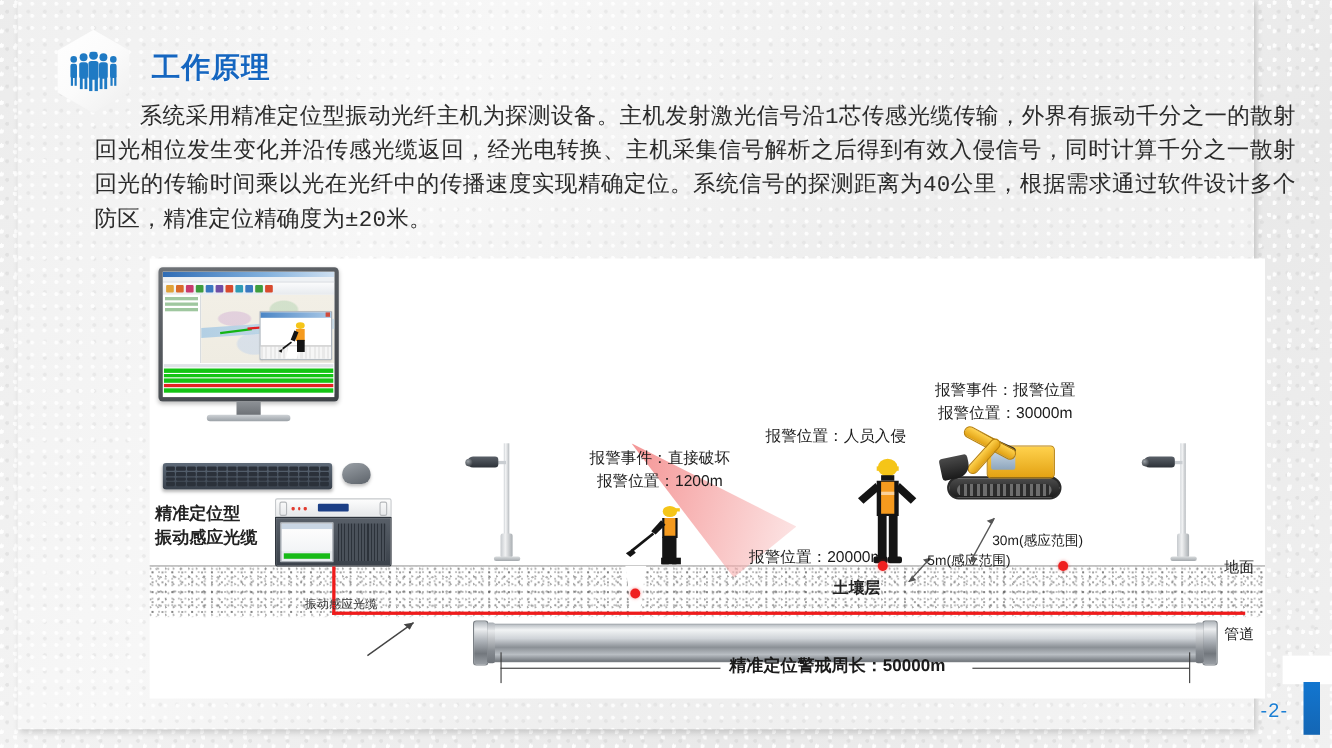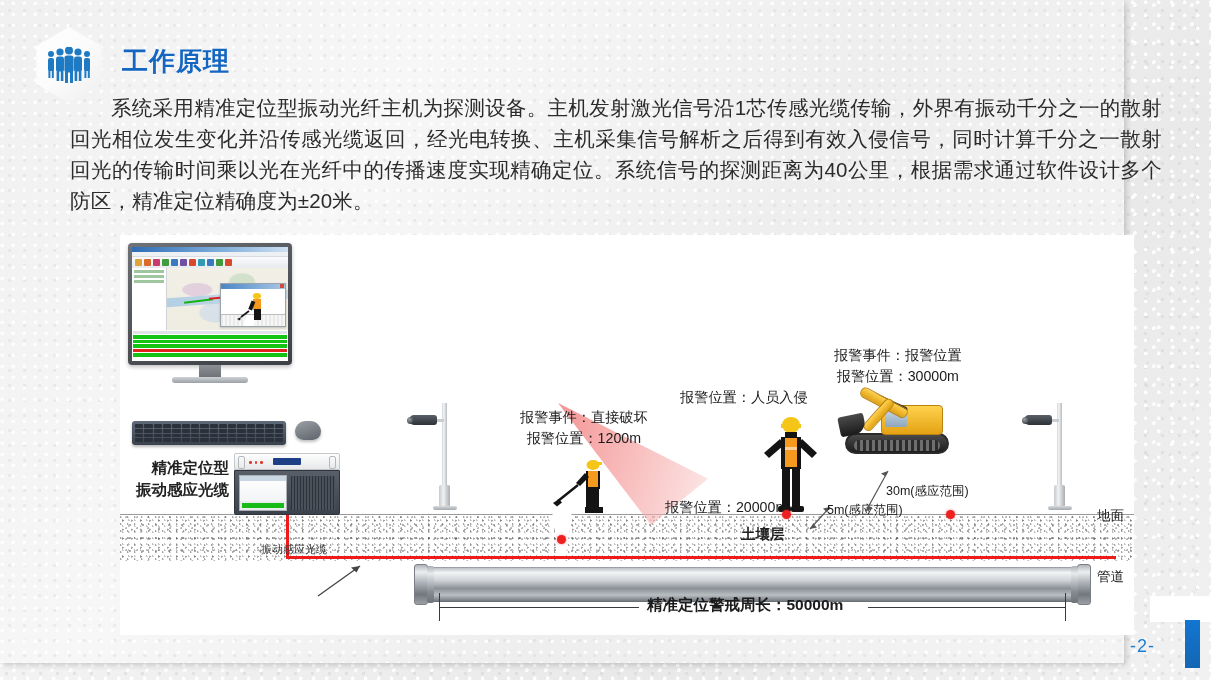--- a/index.html
+++ b/index.html
@@ -8,21 +8,21 @@
     font-family:"Liberation Sans","DejaVu Sans",sans-serif;
     background:
       radial-gradient(circle at 12% 18%, rgba(255,255,255,.9) 0 2px, transparent 2px),
       radial-gradient(circle at 38% 62%, rgba(200,200,200,.35) 0 1.5px, transparent 2px),
       radial-gradient(circle at 72% 28%, rgba(255,255,255,.8) 0 2px, transparent 2px),
       radial-gradient(circle at 88% 78%, rgba(205,205,205,.3) 0 1.5px, transparent 2px),
       linear-gradient(135deg,#ececec 0%,#f3f3f3 35%,#e9e9e9 70%,#f1f1f1 100%);
     background-size:13px 13px,17px 17px,19px 19px,23px 23px,100% 100%;
   }
   .slide{
-    position:absolute;left:0;top:0;width:1124px;height:663px;
+    position:absolute;left:16px;top:0;width:1124px;height:663px;
     background:
       radial-gradient(circle at 20% 30%, rgba(255,255,255,.85) 0 1.6px, transparent 2px),
       radial-gradient(circle at 65% 70%, rgba(208,208,208,.32) 0 1.4px, transparent 2px),
       linear-gradient(120deg,#f0f0f0 0%,#f7f7f7 30%,#eeeeee 60%,#f4f4f4 100%);
     background-size:11px 11px,15px 15px,100% 100%;
     box-shadow:2px 2px 6px rgba(0,0,0,.18);
   }
 
   
   .hex-badge{
@@ -41,20 +41,21 @@
     color:#1566c0;
     text-shadow:0 1px 0 rgba(255,255,255,.6);
   }
 
   
   .para{
     position:absolute;left:70px;top:92px;width:1092px;
     font-size:20.5px;line-height:31px;color:#2b2b2b;
     text-align:justify;text-indent:2em;
     letter-spacing:.2px;
+    font-family:Liberation Mono, monospace;
   }
 
   
   .panel{
     position:absolute;left:120px;top:235px;width:1014px;height:400px;
     background:#ffffff;
   }
 
   
   .monitor{position:absolute;left:8px;top:8px;width:164px;height:122px;}
@@ -145,21 +146,21 @@
     border:1px solid #2f353d;box-sizing:border-box;
     display:flex;align-items:center;gap:4px;padding:4px;
   }
   .rack-lcd{width:46px;height:34px;background:#e8ecef;border:1px solid #aab0b6;position:relative;overflow:hidden;}
   .lcd-top{height:5px;background:#c9d6e4;}
   .lcd-wave{height:20px;background:linear-gradient(#fdfdfd,#f2f4f6);position:relative;}
   .lcd-bar{position:absolute;left:2px;right:2px;bottom:2px;height:5px;background:#17bb17;}
   .rack-grill{flex:1;height:34px;background:repeating-linear-gradient(90deg,#2c323a 0 1px,#4a515a 1px 3px);border-radius:1px;}
   .equip-label{
     position:absolute;left:5px;top:222px;width:104px;
-    text-align:right;font-size:15.5px;font-weight:bold;color:#222;line-height:22px;
+    text-align:left;font-size:15.5px;font-weight:bold;color:#222;line-height:22px;
   }
 
   
   .cable-v{position:absolute;left:166px;top:280px;width:3px;height:44px;background:#ef1b1b;}
   .cable-h{position:absolute;left:166px;top:321px;height:3px;width:830px;background:#ef1b1b;}
   .cable-label{position:absolute;left:141px;top:307px;font-size:11px;color:#333;}
 
   
   .soil{
     position:absolute;left:0;top:279px;width:1014px;height:46px;

